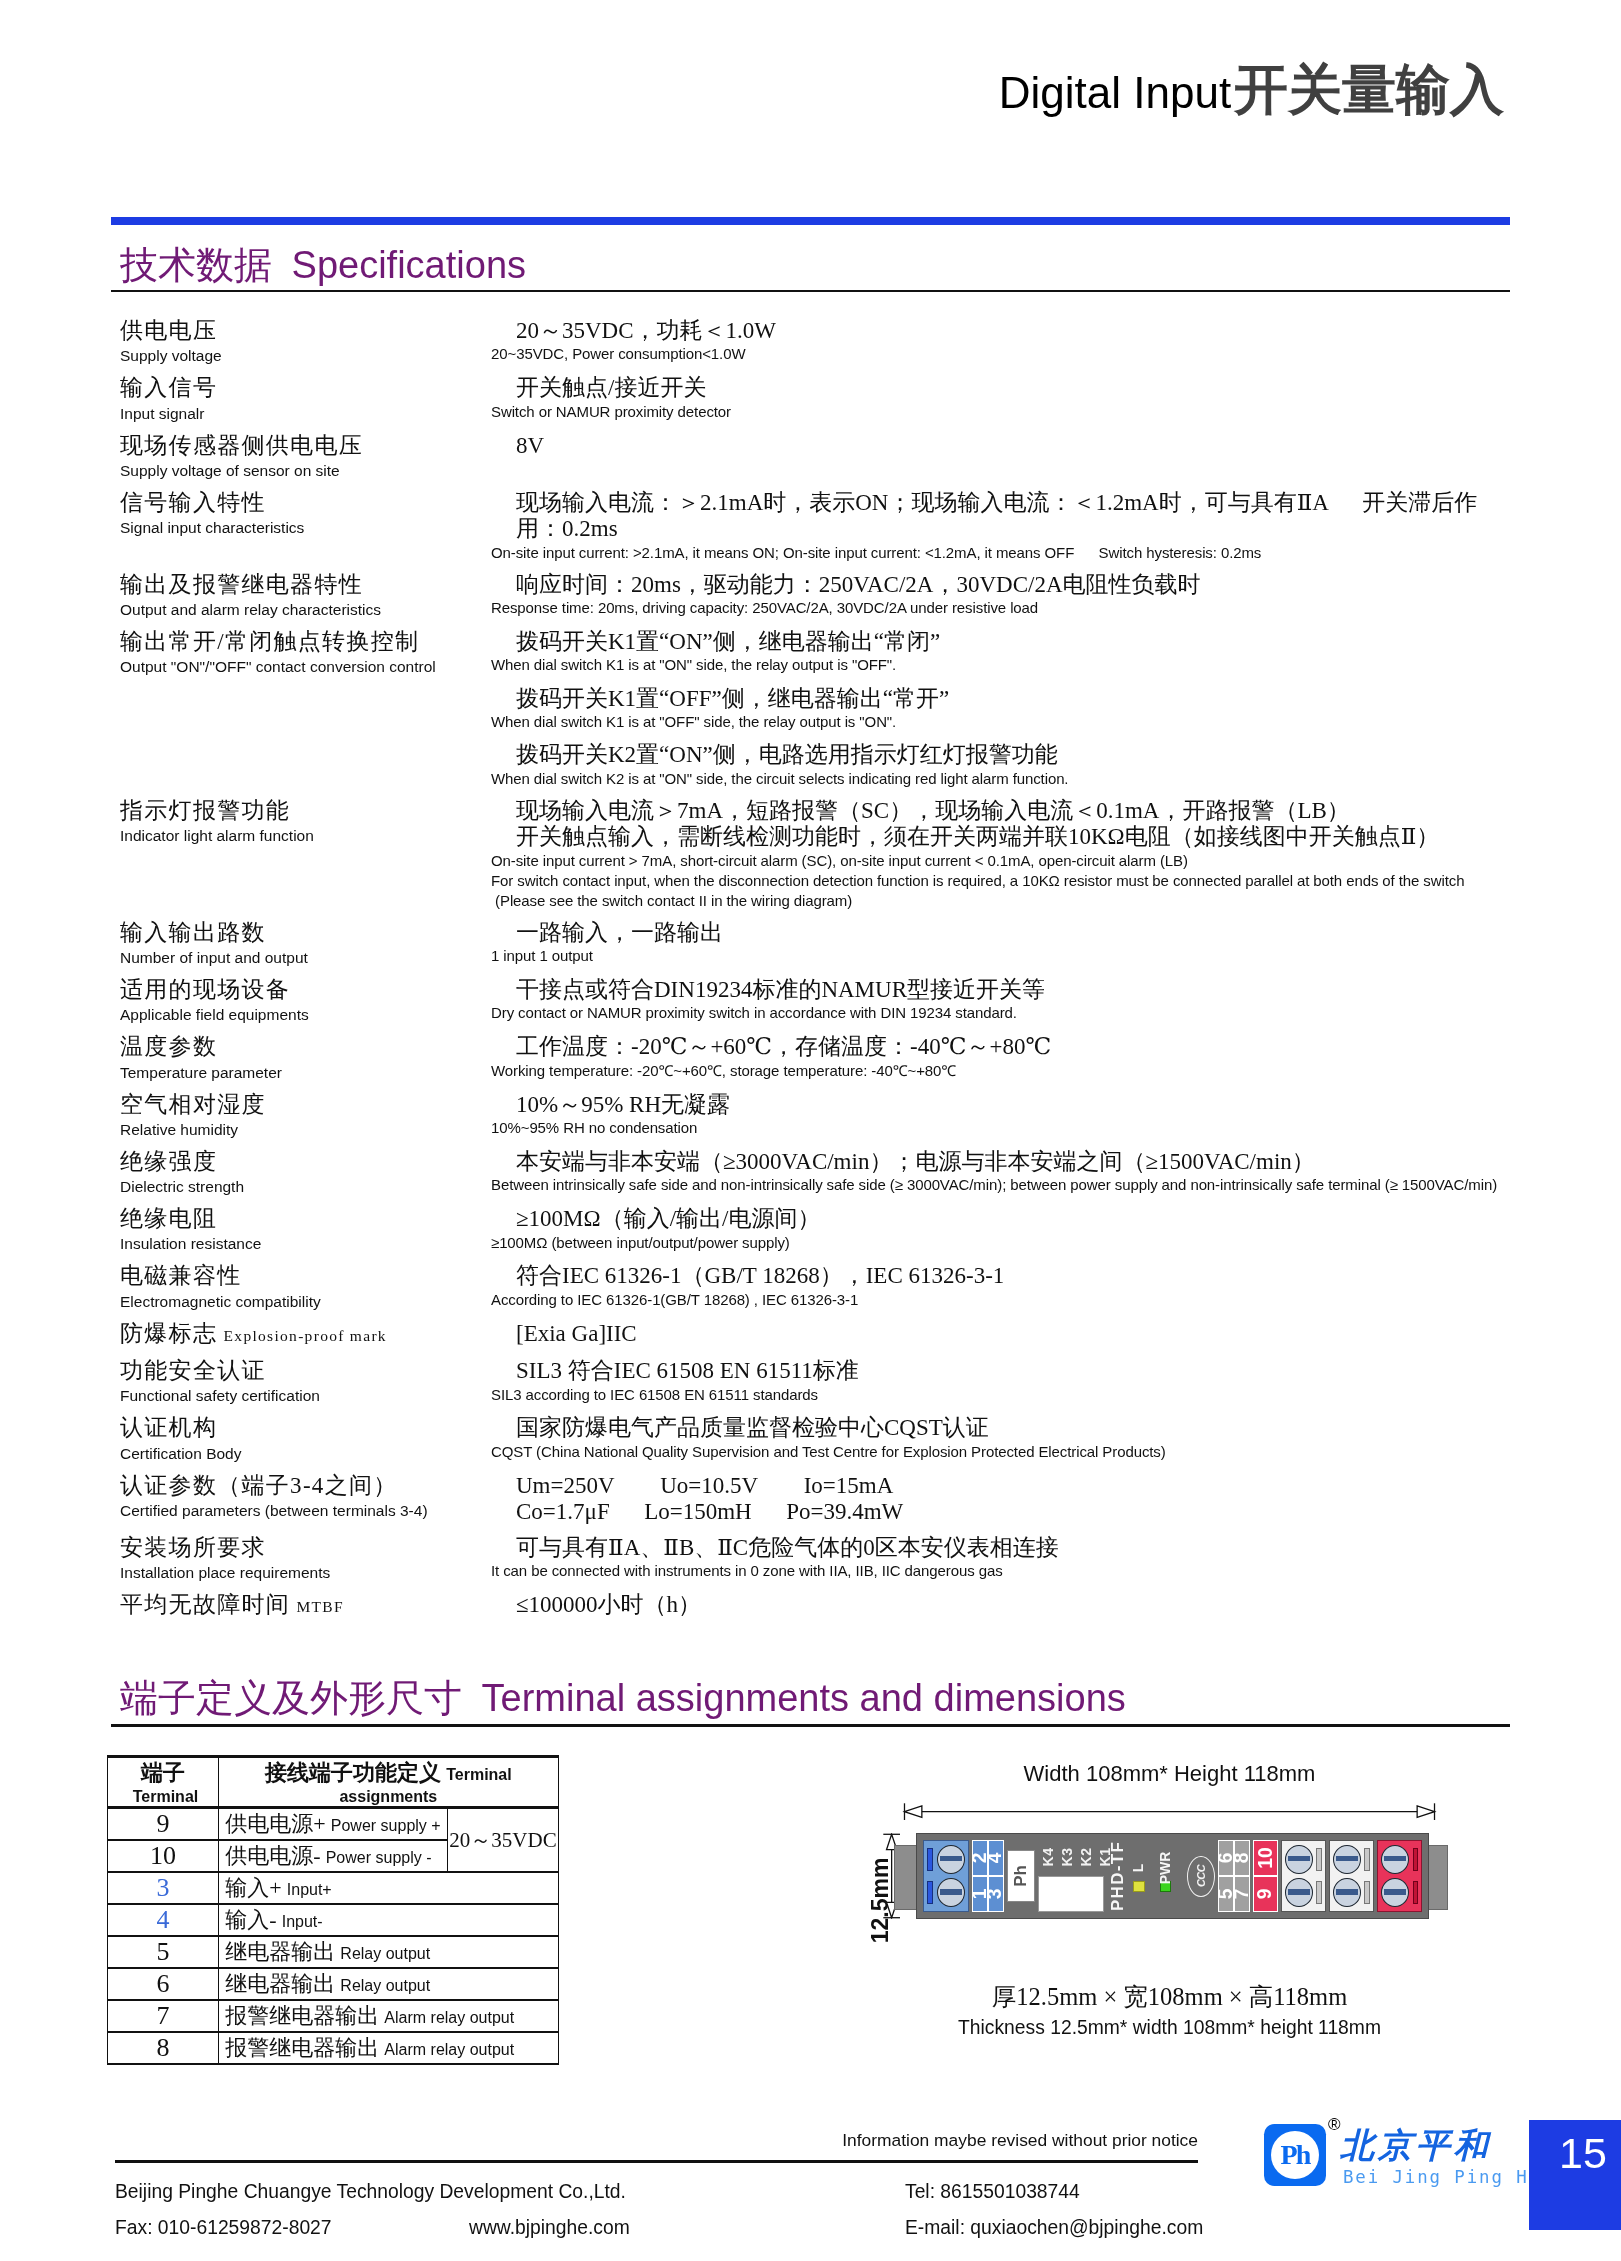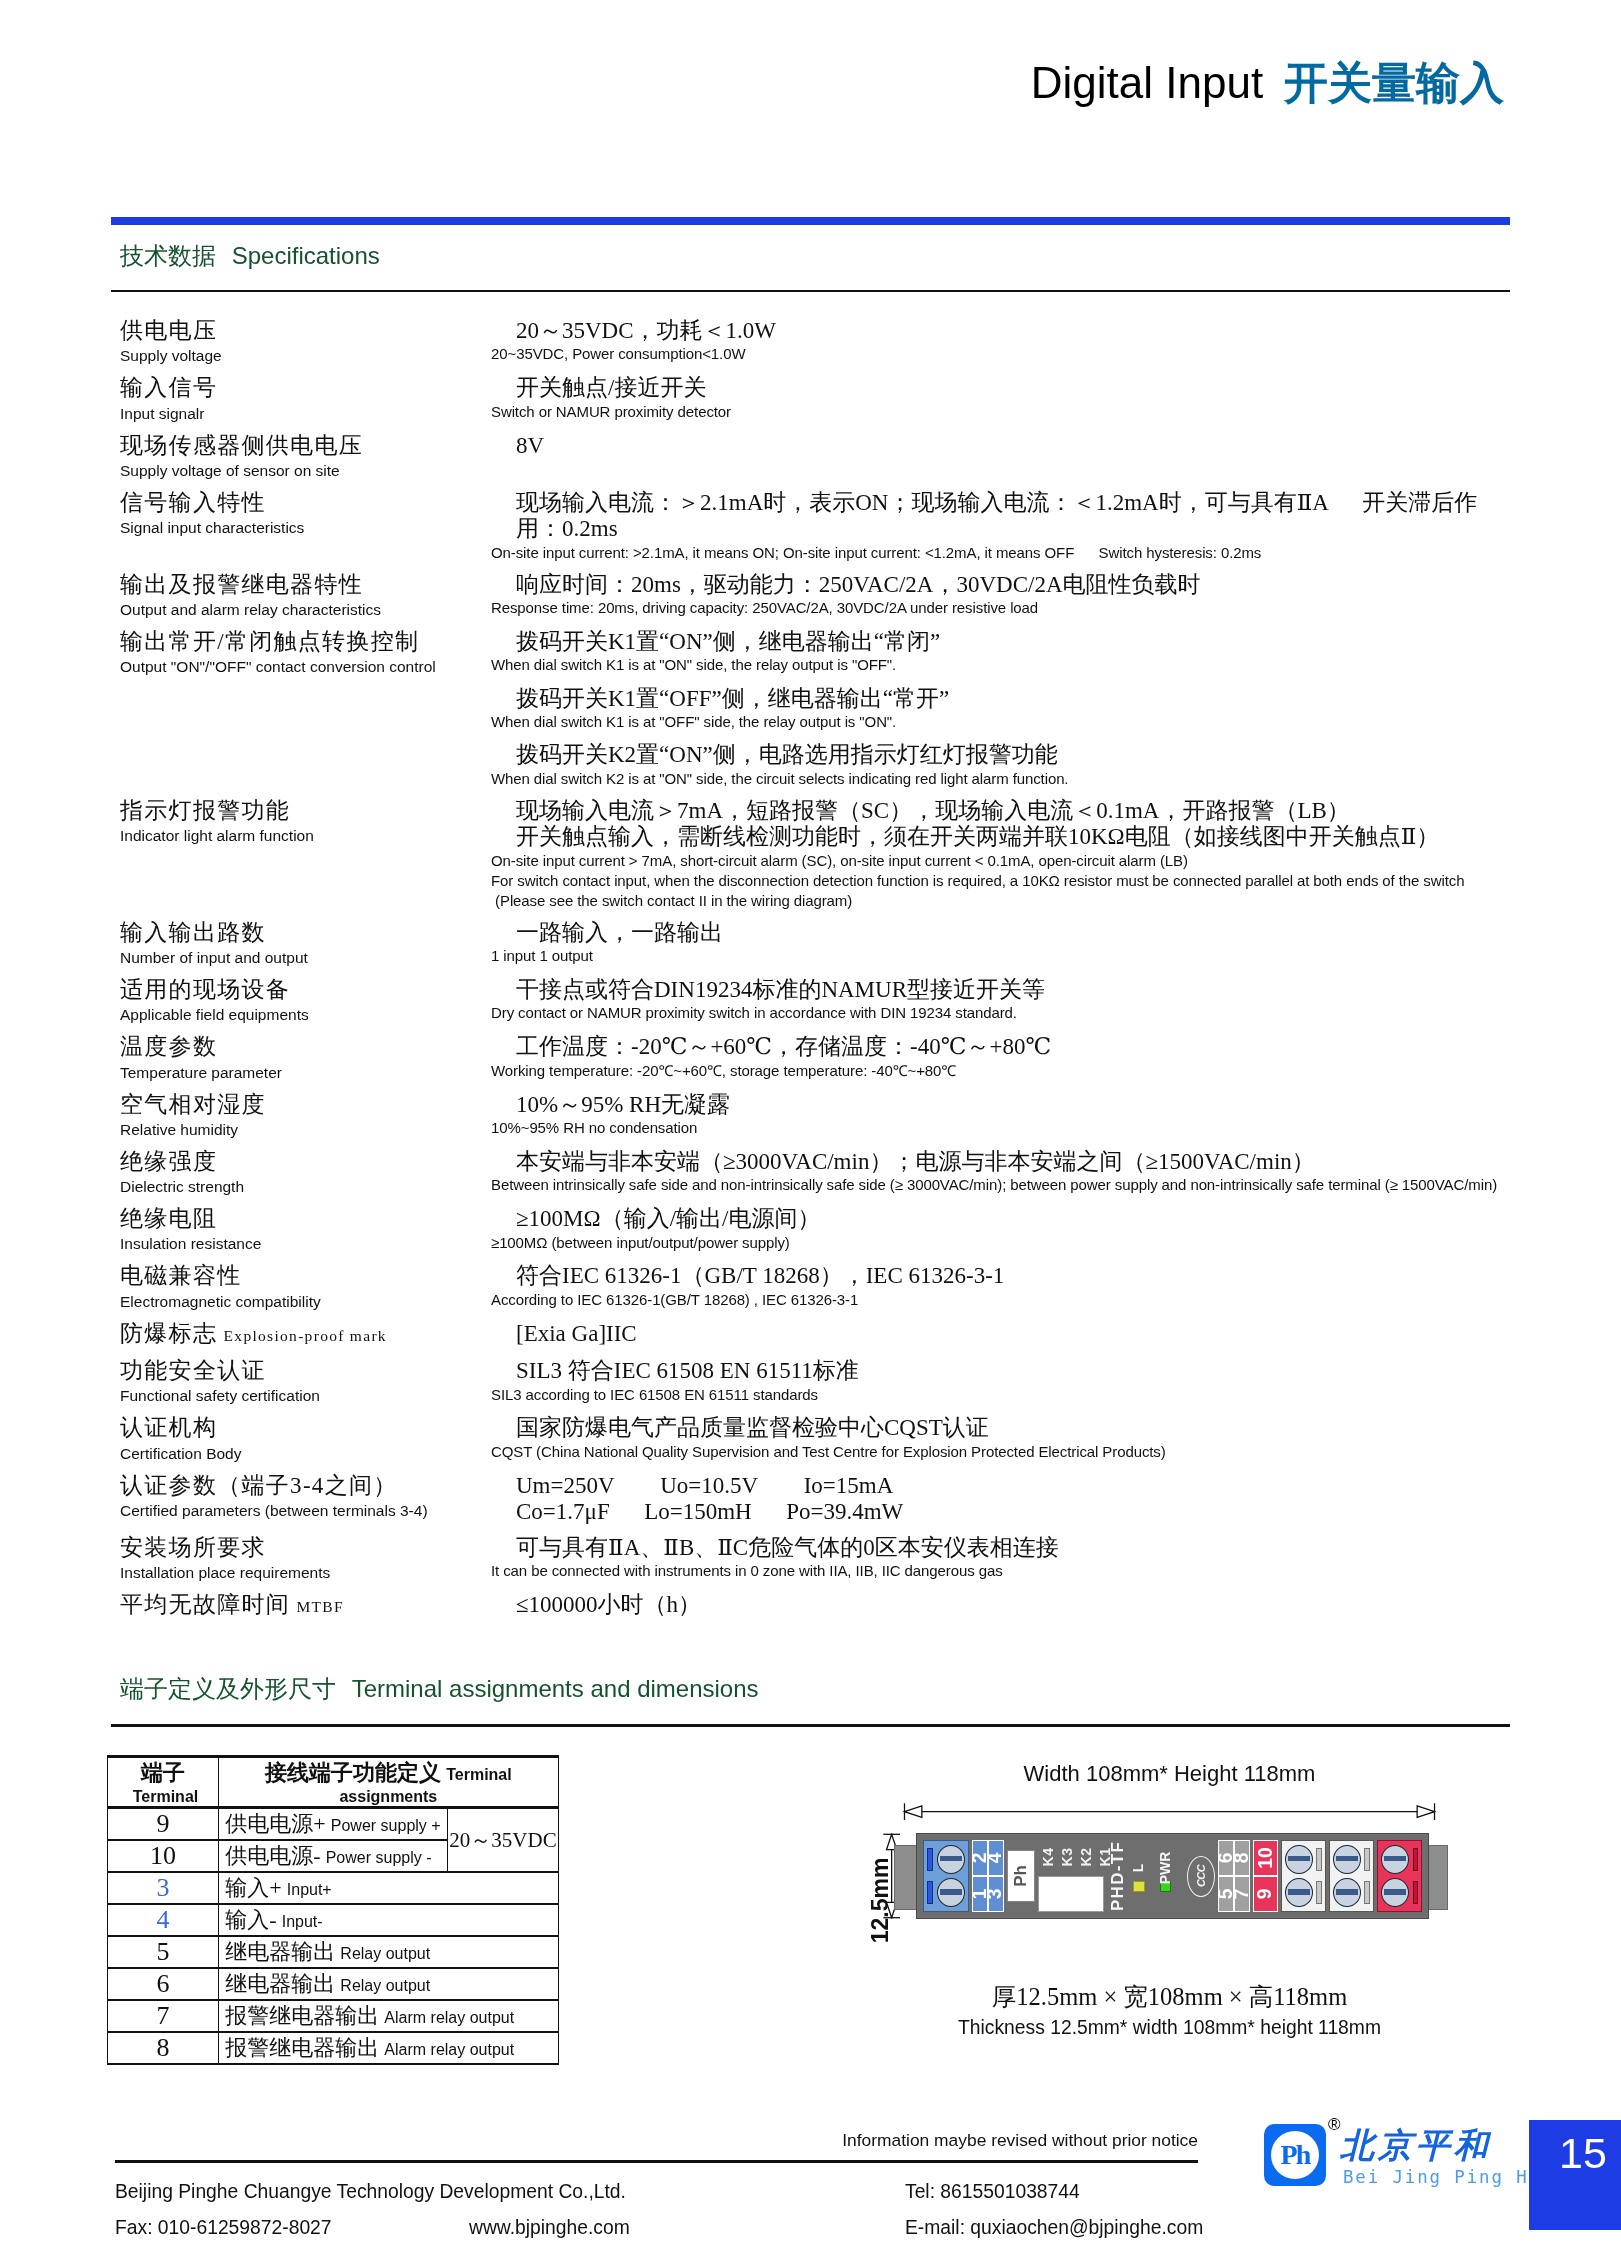--- a/index.html
+++ b/index.html
@@ -2,25 +2,25 @@
 <html style="font-size:10.3px"><head>
 <meta charset="utf-8">
 <style>
   html,body{margin:0;padding:0;background:#e8e8e8;}
   .page{position:relative;width:1621px;height:2261px;background:#ffffff;overflow:hidden;
         font-family:"Liberation Sans",sans-serif;color:#111;}
 
   
   .doc-title{position:absolute;top:54px;right:117px;white-space:nowrap;}
   .doc-title .t-en{font-size:44px;font-family:"Liberation Sans",sans-serif;color:#000;}
-  .doc-title .t-cn{font-size:44px;font-weight:bold;font-family:"Liberation Serif","DejaVu Serif",serif;margin-left:18px;color:#0369a1;}
+  .doc-title .t-cn{font-size:54px;font-weight:bold;font-family:"Liberation Serif","DejaVu Serif",serif;color:#404040;}
   .blue-rule{position:absolute;left:111px;right:111px;top:217px;height:8.4px;}
 
   
-  .sec-heading{position:absolute;left:120px;font-size:24px;color:#14532d;white-space:nowrap;}
+  .sec-heading{position:absolute;left:120px;font-size:38px;color:#701a75;white-space:nowrap;}
   .sec-heading .h-cn{font-weight:500;}
   .sec-heading .h-en{margin-left:9px;}
   .h-rule{position:absolute;left:111px;right:111px;background:#111;}
 
   
   #spec-rows{position:absolute;left:120px;top:318px;width:1391px;}
   .spec-row{display:flex;margin-bottom:9px;}
   .spec-label{flex:0 0 371px;}
   .lab-cn{display:block;font-family:"Liberation Serif","DejaVu Serif",serif;font-size:23px;line-height:26.4px;letter-spacing:1.3px;}
   .lab-en{display:block;font-size:15.5px;line-height:20px;margin-top:1.9px;}

